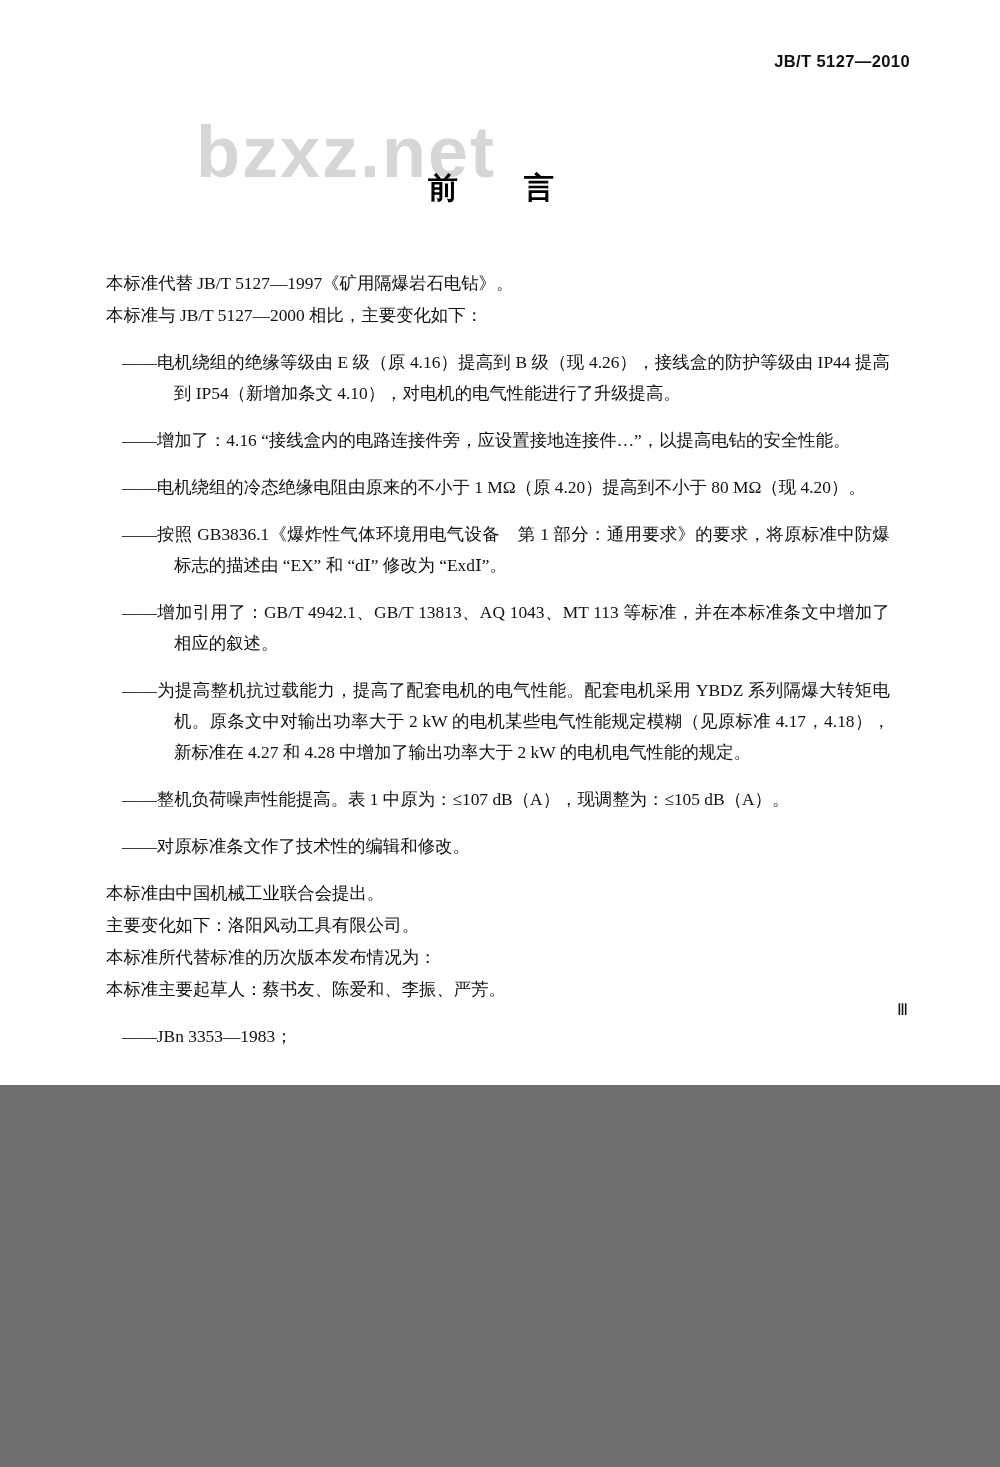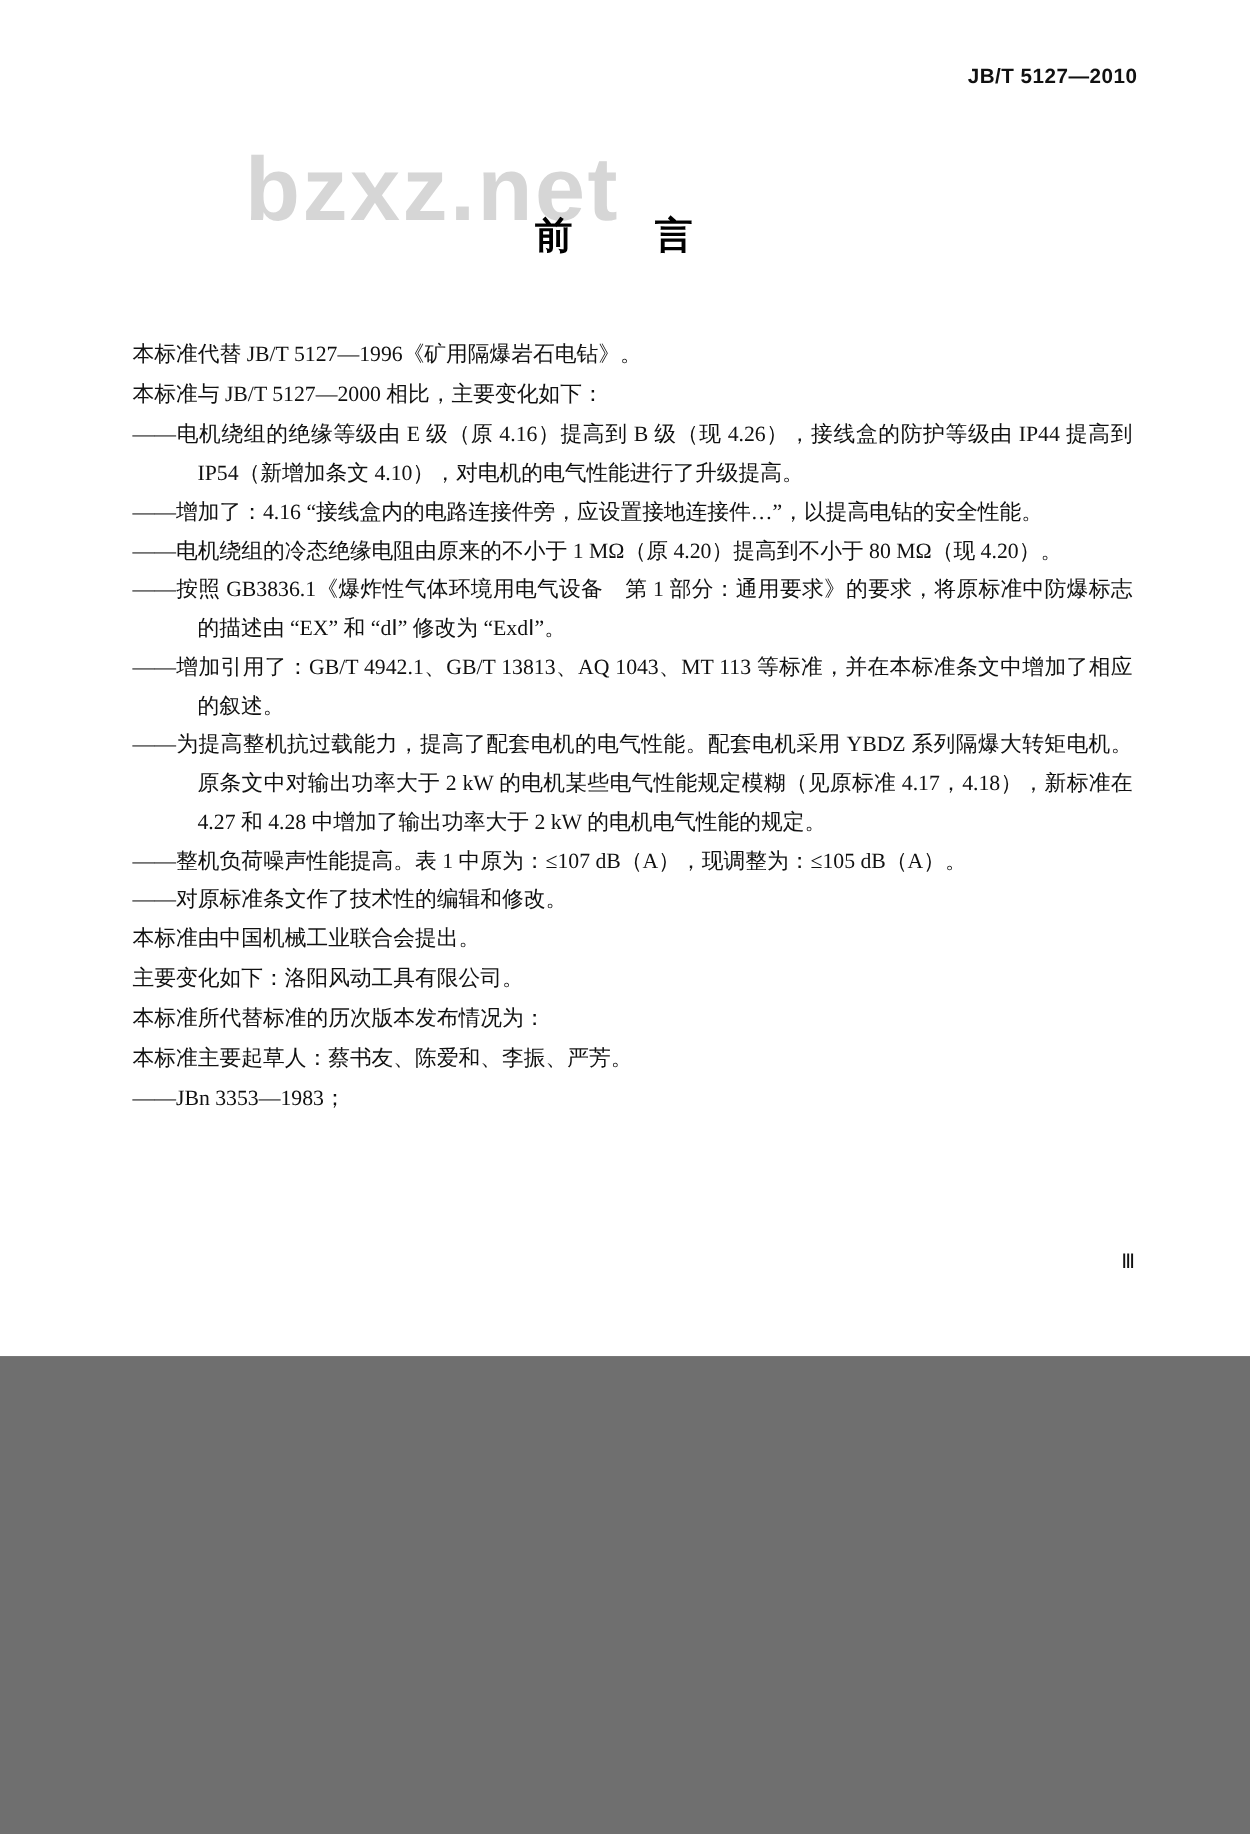--- a/index.html
+++ b/index.html
@@ -58,24 +58,23 @@
     width: 800px;
     font-size: 17.4px;
     line-height: 31px;
     text-align: justify;
   }
   .para {
     margin: 0 0 1px 0;
     text-indent: 0;
   }
   .dash-item {
-    margin: 0;
+    margin: 16px;
     padding-left: 52px;
     text-indent: -52px;
-    font-family: Liberation Serif, serif;
   }
   .footer {
     position: absolute;
     bottom: 66px;
     right: 92px;
     font-family: "Liberation Serif", serif;
     font-size: 16px;
     color: #111;
   }
 </style>
@@ -85,21 +84,21 @@
 <div class="page">
 
   <div class="header">JB/T 5127—2010</div>
 
   <div class="watermark">bzxz.net</div>
 
   <div class="title">前　言</div>
 
   <div class="body">
 
-    <p class="para">本标准代替 JB/T 5127—1996《矿用隔爆岩石电钻》。</p>
+    <p class="para">本标准代替 JB/T 5127—1997《矿用隔爆岩石电钻》。</p>
     <p class="para">本标准与 JB/T 5127—2000 相比，主要变化如下：</p>
 
     <p class="dash-item">——电机绕组的绝缘等级由 E 级（原 4.16）提高到 B 级（现 4.26），接线盒的防护等级由 IP44 提高到 IP54（新增加条文 4.10），对电机的电气性能进行了升级提高。</p>
     <p class="dash-item">——增加了：4.16 “接线盒内的电路连接件旁，应设置接地连接件…”，以提高电钻的安全性能。</p>
     <p class="dash-item">——电机绕组的冷态绝缘电阻由原来的不小于 1 MΩ（原 4.20）提高到不小于 80 MΩ（现 4.20）。</p>
     <p class="dash-item">——按照 GB3836.1《爆炸性气体环境用电气设备　第 1 部分：通用要求》的要求，将原标准中防爆标志的描述由 “EX” 和 “dⅠ” 修改为 “ExdⅠ”。</p>
     <p class="dash-item">——增加引用了：GB/T 4942.1、GB/T 13813、AQ 1043、MT 113 等标准，并在本标准条文中增加了相应的叙述。</p>
     <p class="dash-item">——为提高整机抗过载能力，提高了配套电机的电气性能。配套电机采用 YBDZ 系列隔爆大转矩电机。原条文中对输出功率大于 2 kW 的电机某些电气性能规定模糊（见原标准 4.17，4.18），新标准在 4.27 和 4.28 中增加了输出功率大于 2 kW 的电机电气性能的规定。</p>
     <p class="dash-item">——整机负荷噪声性能提高。表 1 中原为：≤107 dB（A），现调整为：≤105 dB（A）。</p>
     <p class="dash-item">——对原标准条文作了技术性的编辑和修改。</p>

